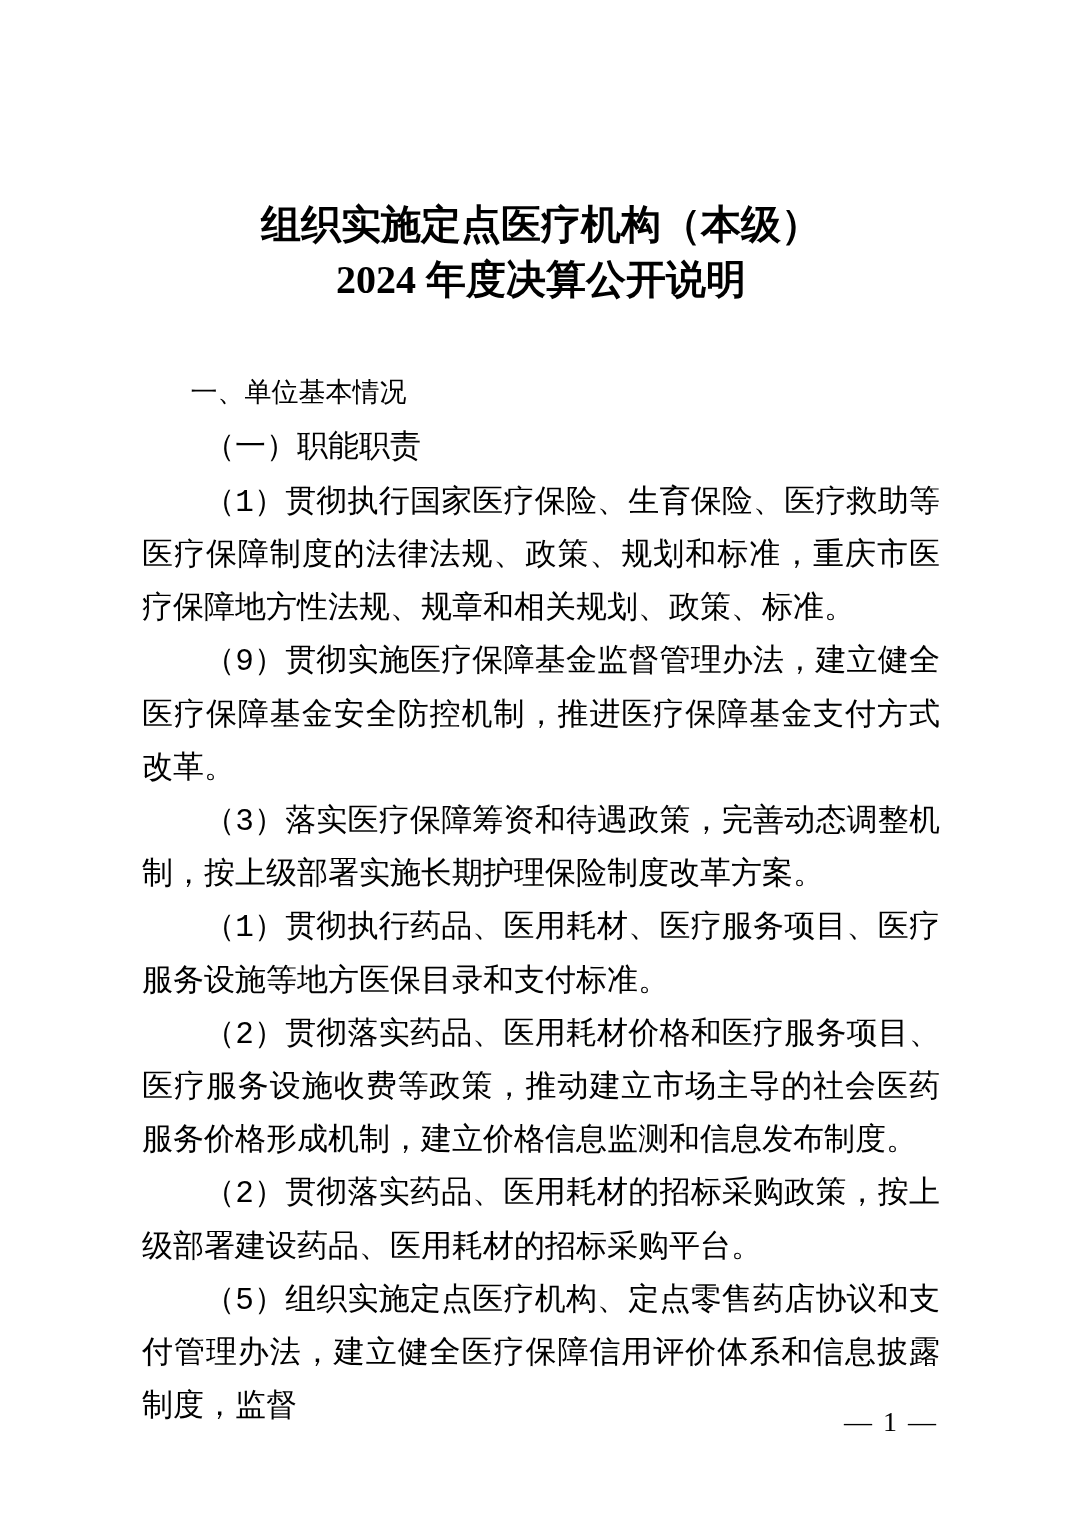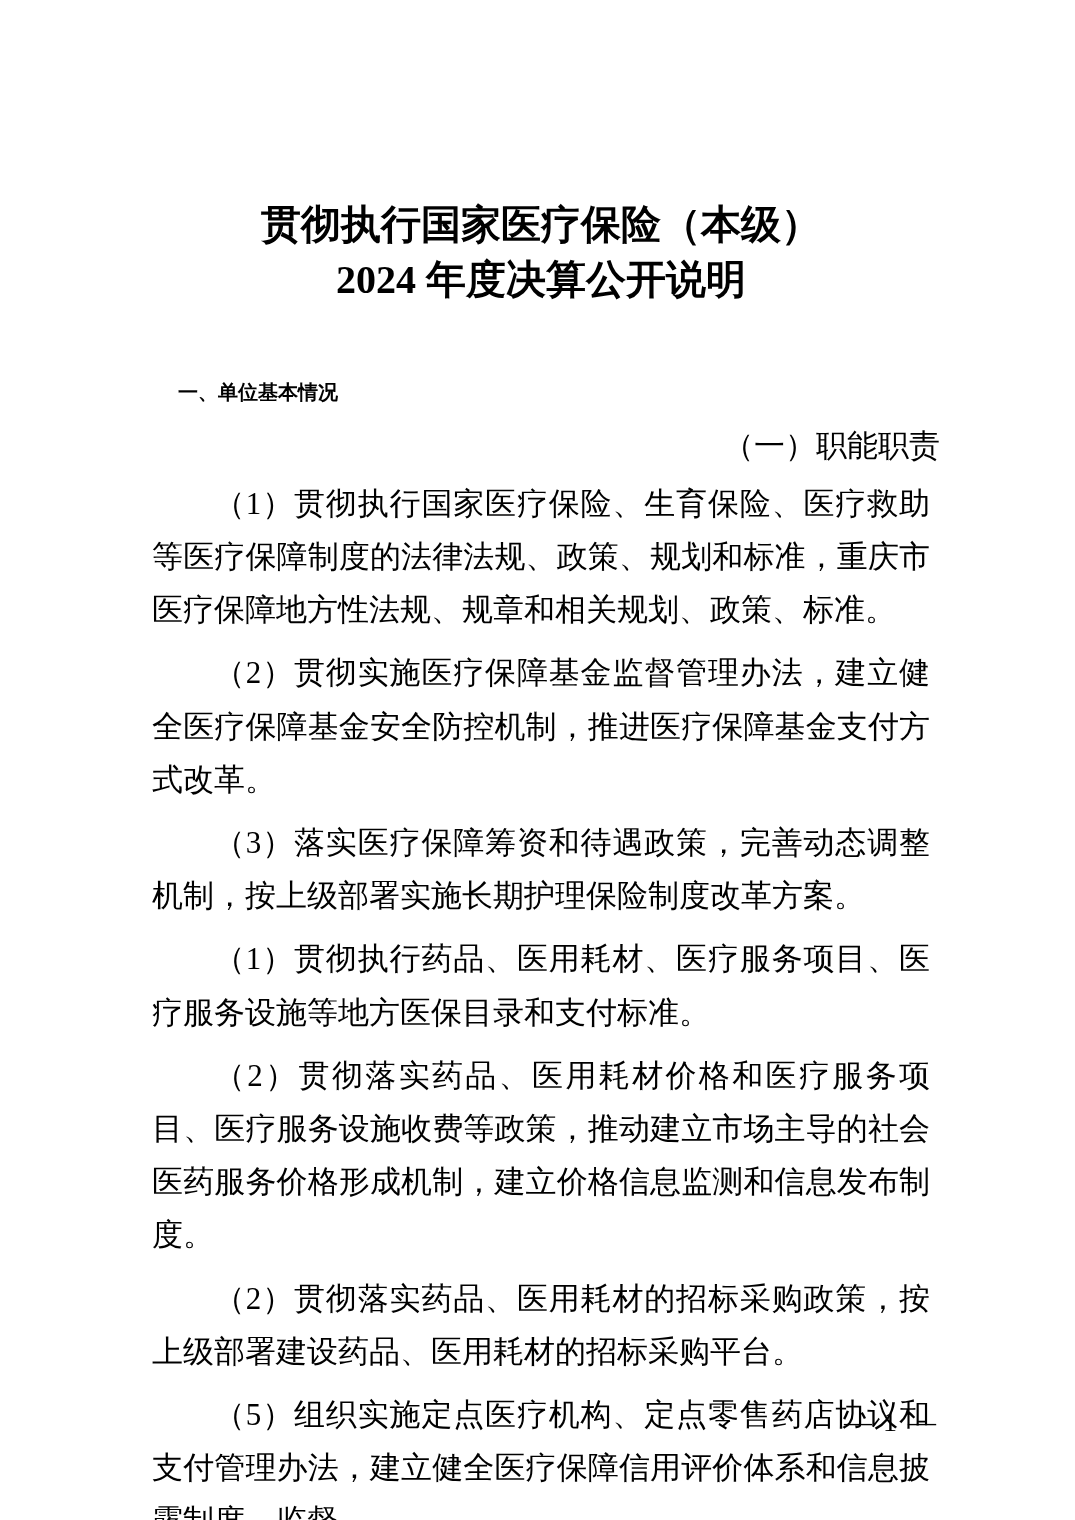--- a/index.html
+++ b/index.html
@@ -28,72 +28,71 @@
     font-size: 40px;
     line-height: 55px;
     font-family: "Liberation Serif", "DejaVu Serif", serif;
   }
   .title .title-line {
     display: block;
   }
   .section-heading {
     margin: 64px 0 0 0;
     font-family: "Liberation Sans", "DejaVu Sans", sans-serif;
-    font-weight: bold;
-    font-size: 20px;
+    font-weight: normal;
+    font-size: 27px;
     line-height: 42px;
     text-indent: 1.8em;
   }
   .subsection-heading {
     margin: 12px 0 0 0;
     font-size: 31px;
     line-height: 42px;
     font-weight: normal;
     text-indent: 2em;
     font-family: "Liberation Serif", "DejaVu Serif", serif;
-    text-align: right;
   }
   .content {
     margin-top: 9px;
   }
   .content p {
-    margin: 10px;
+    margin: 0;
     font-size: 31px;
     line-height: 53.2px;
     text-align: justify;
     text-justify: inter-character;
     text-indent: 2em;
-    font-family: Liberation Serif, serif;
+    font-family: Liberation Mono, monospace;
   }
   .page-number {
     position: absolute;
     top: 1406px;
     right: 137px;
     font-size: 28px;
     letter-spacing: 2px;
     font-family: "Liberation Serif", "DejaVu Serif", serif;
   }
 </style>
 </head>
 <body>
 
 <div class="page">
 
   <h1 class="title">
-    <span class="title-line">贯彻执行国家医疗保险（本级）</span>
+    <span class="title-line">组织实施定点医疗机构（本级）</span>
     <span class="title-line">2024 年度决算公开说明</span>
   </h1>
 
   <h2 class="section-heading">一、单位基本情况</h2>
 
   <h3 class="subsection-heading">（一）职能职责</h3>
 
   <div class="content">
     <p>（1）贯彻执行国家医疗保险、生育保险、医疗救助等医疗保障制度的法律法规、政策、规划和标准，重庆市医疗保障地方性法规、规章和相关规划、政策、标准。</p>
-    <p>（2）贯彻实施医疗保障基金监督管理办法，建立健全医疗保障基金安全防控机制，推进医疗保障基金支付方式改革。</p>
+    <p>（9）贯彻实施医疗保障基金监督管理办法，建立健全医疗保障基金安全防控机制，推进医疗保障基金支付方式改革。</p>
     <p>（3）落实医疗保障筹资和待遇政策，完善动态调整机制，按上级部署实施长期护理保险制度改革方案。</p>
     <p>（1）贯彻执行药品、医用耗材、医疗服务项目、医疗服务设施等地方医保目录和支付标准。</p>
     <p>（2）贯彻落实药品、医用耗材价格和医疗服务项目、医疗服务设施收费等政策，推动建立市场主导的社会医药服务价格形成机制，建立价格信息监测和信息发布制度。</p>
     <p>（2）贯彻落实药品、医用耗材的招标采购政策，按上级部署建设药品、医用耗材的招标采购平台。</p>
     <p>（5）组织实施定点医疗机构、定点零售药店协议和支付管理办法，建立健全医疗保障信用评价体系和信息披露制度，监督</p>
   </div>
 
   <div class="page-number">— 1 —</div>
 
 </div>

